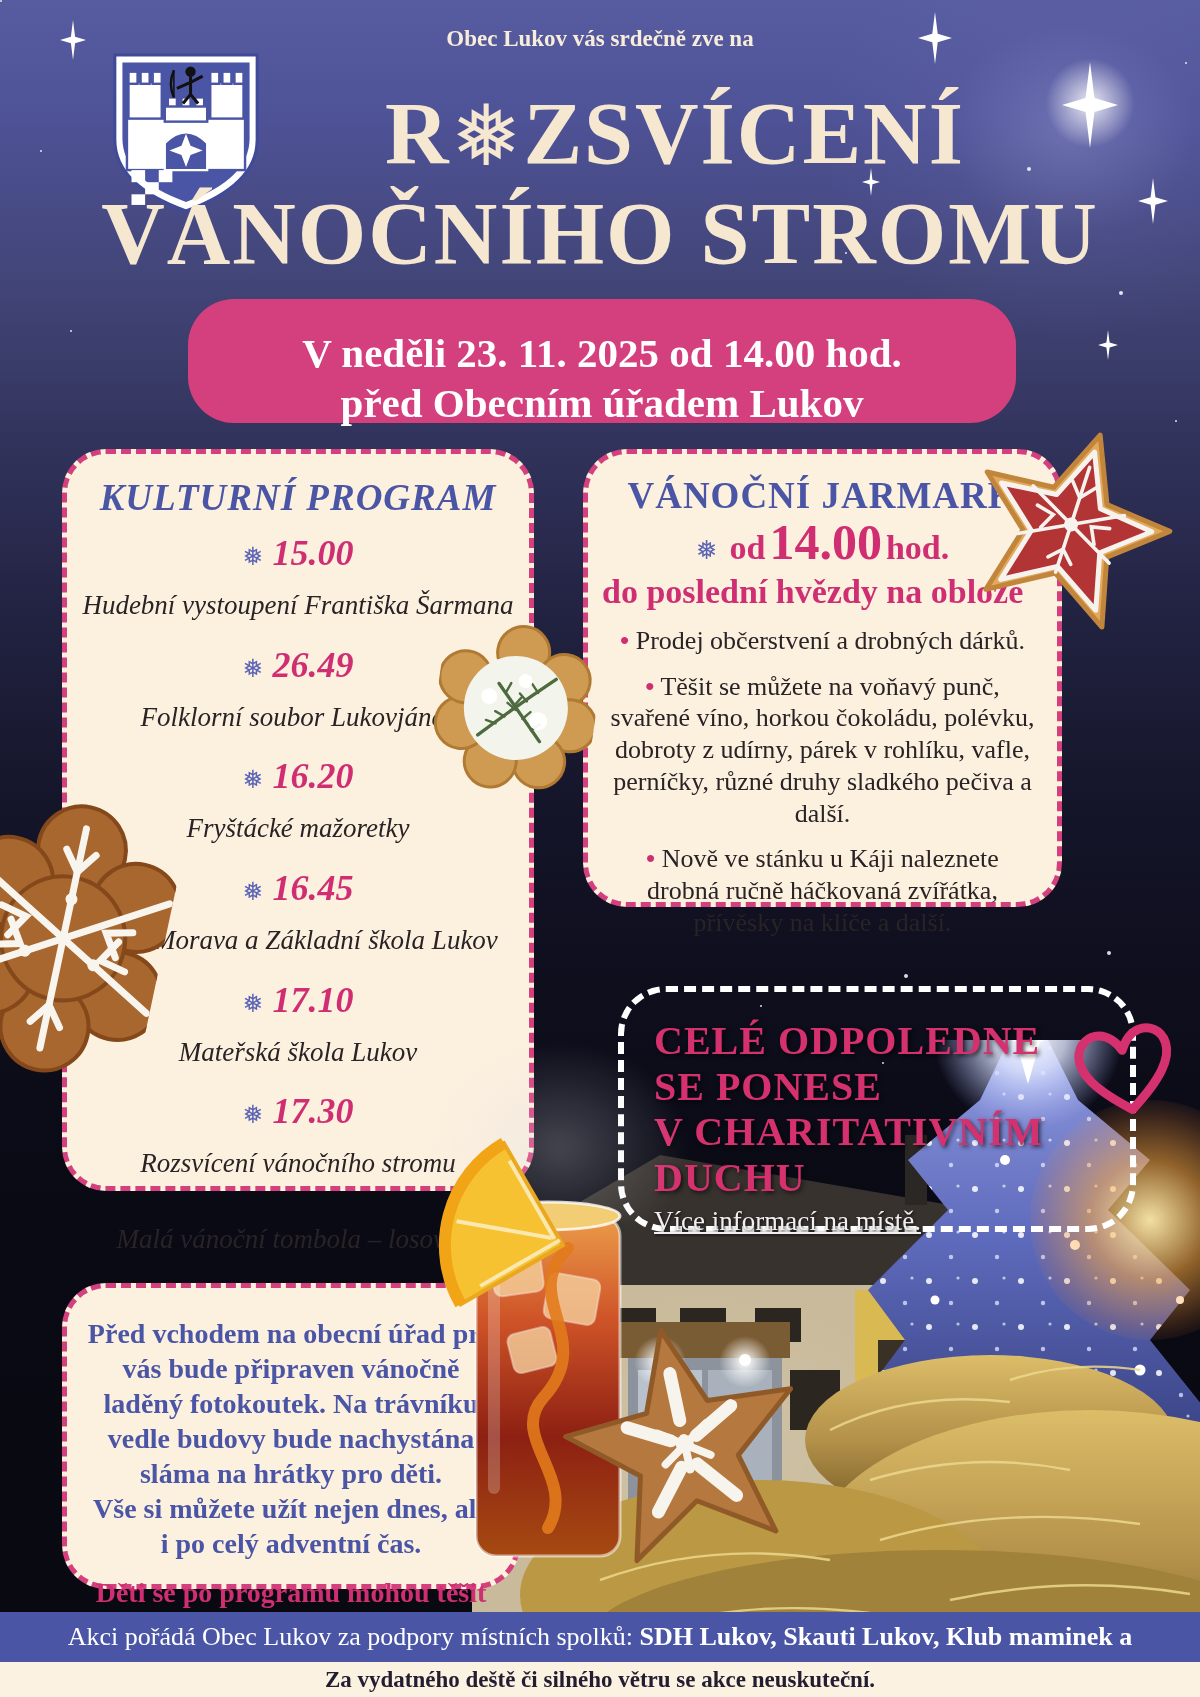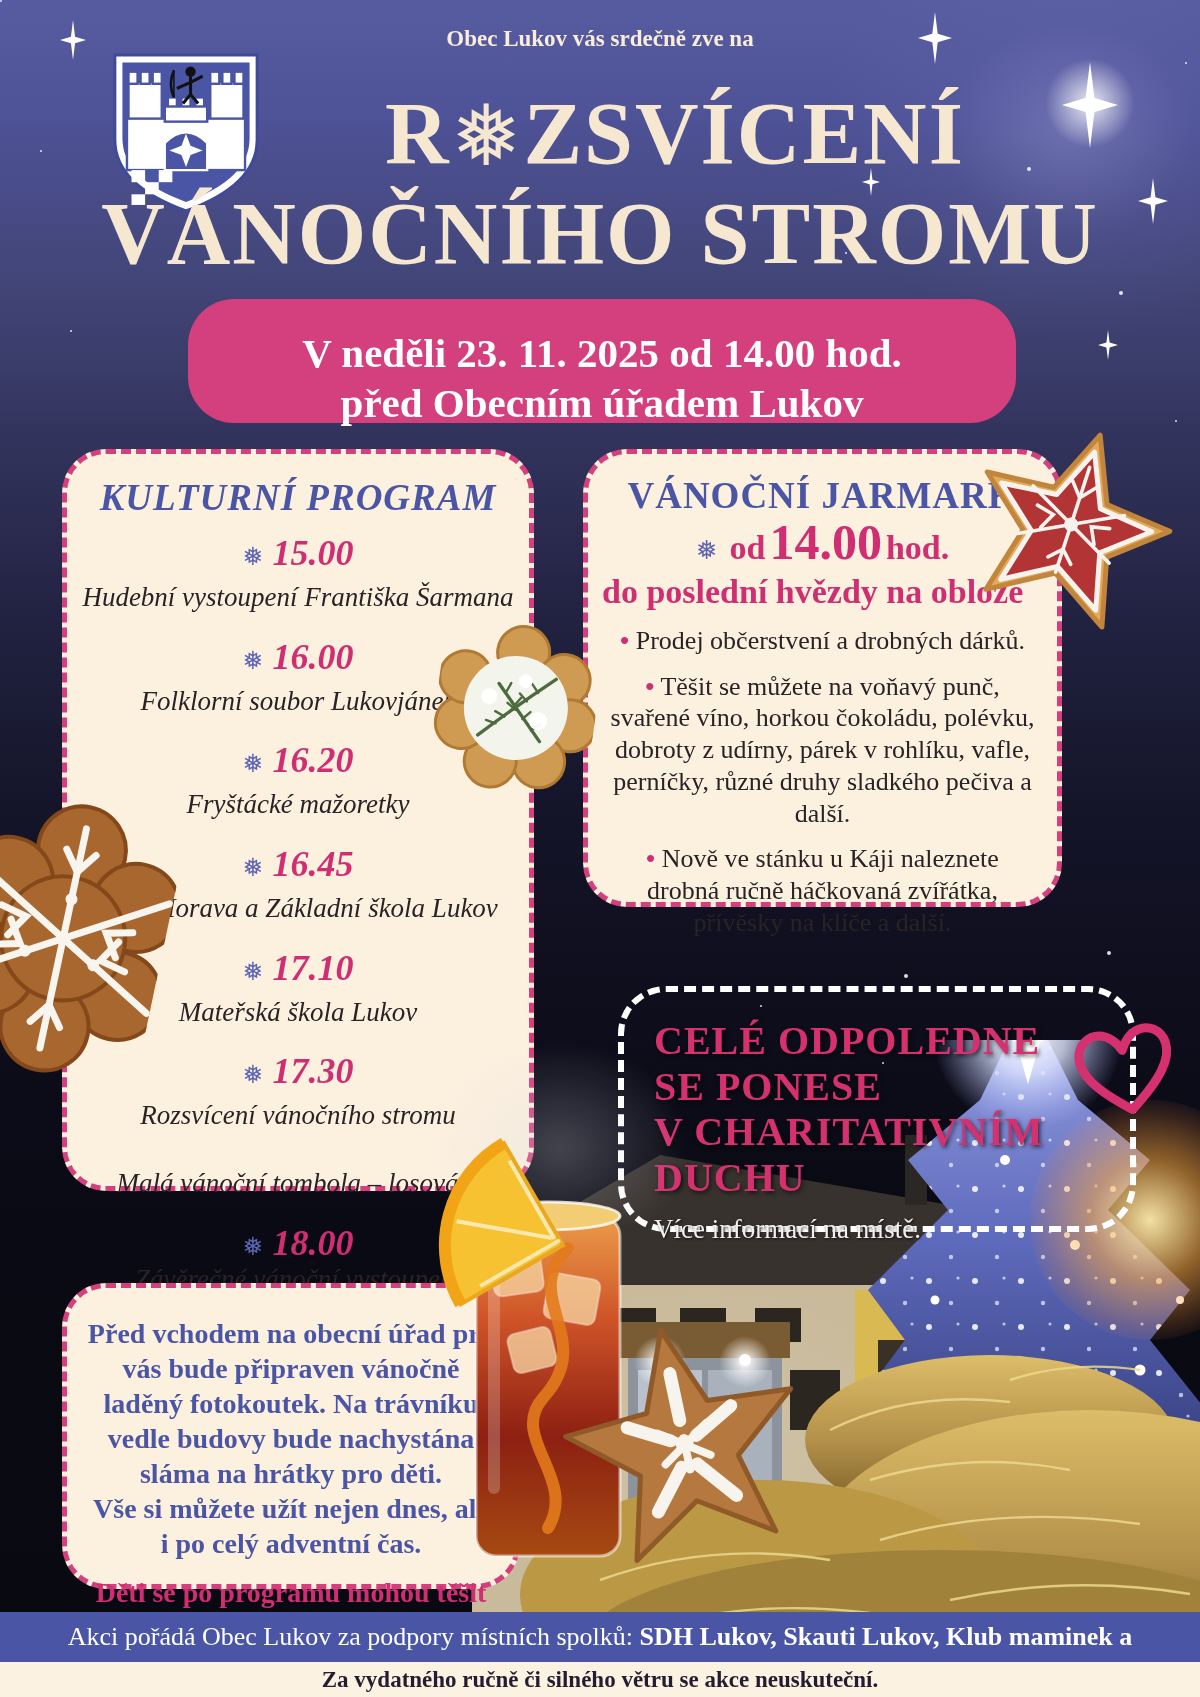--- a/index.html
+++ b/index.html
@@ -32,34 +32,34 @@
   .banner .b1{font-size:41px;margin-top:30px;}
   .banner .b2{font-size:41px;margin-top:2px;}
   
   .panel{position:absolute;background:#fcf0df;border:5px dashed #d4407e;border-radius:44px;z-index:2;box-sizing:border-box;}
   .panel-program{left:62px;top:449px;width:472px;height:742px;padding:22px 10px 28px;font-style:italic;}
   .panel-jarmark{left:583px;top:449px;width:479px;height:458px;padding:20px 14px 10px;}
   .panel h2{margin:0;text-align:center;color:#4a55a5;font-size:37px;font-weight:700;letter-spacing:1px;}
   .prog-list{display:flex;flex-direction:column;gap:26px;margin-top:16px;}
   .prog-time{text-align:center;color:#cf2f72;font-size:36px;font-weight:700;line-height:1;}
   .prog-time .snow{color:#5c64b5;font-family:"DejaVu Sans",sans-serif;font-size:25px;margin-right:9px;}
-  .prog-desc{text-align:center;color:#2a2326;font-size:27px;line-height:1.1;margin-top:12px;}
+  .prog-desc{text-align:center;color:#2a2326;font-size:27px;line-height:1.1;margin-top:20px;}
   .jm-time{ text-align:center;color:#cf2f72;font-weight:700;line-height:1;}
   .jm-time .snow{color:#5c64b5;font-family:"DejaVu Sans",sans-serif;font-size:26px;margin-right:8px;}
   .jm-time .small{font-size:34px;}
   .jm-time .big{font-size:50px;}
   .jm-sub{text-align:left;color:#cf2f72;font-size:34px;font-weight:700;margin-top:6px;}
   .bullet{margin:14px 8px 0;text-align:center;color:#2a2326;font-size:26px;line-height:1.22;}
   .bullet .dot{color:#cf2f72;font-weight:700;}
   
   .charity{position:absolute;left:618px;top:986px;width:518px;height:246px;z-index:2;box-sizing:border-box;
     border:6px dashed #ffffff;border-radius:48px;padding:26px 0 0 30px;}
   .charity .cl{color:#d5316f;font-size:40px;font-weight:700;line-height:1.14;letter-spacing:1px;
     text-shadow:2px 2px 4px rgba(0,0,0,.65);}
-  .charity .note{color:#f2eef1;font-size:27px;margin-top:14px;text-shadow:1px 1px 3px rgba(0,0,0,.8);}
+  .charity .note{color:#f2eef1;font-size:27px;margin-top:6px;text-shadow:1px 1px 3px rgba(0,0,0,.8);text-decoration:underline;}
   .heart{position:absolute;left:1072px;top:1022px;z-index:3;transform:rotate(-10deg);}
   
   .infobox{position:absolute;left:62px;top:1283px;width:458px;height:306px;z-index:2;box-sizing:border-box;
     background:#fcf0df;border:5px dashed #d4407e;border-radius:44px;padding:28px 20px 0;}
   .infobox .p1,.infobox .p2{text-align:center;color:#4b55a6;font-size:28px;font-weight:700;line-height:1.25;margin:0;}
   .infobox .p2{margin-top:0px;}
   .infobox .p3{text-align:center;color:#cf2f72;font-size:28px;font-weight:700;line-height:1.25;margin:14px 0 0;}
   
   .photo-back{position:absolute;left:0;top:1040px;width:1200px;height:572px;overflow:hidden;z-index:1;}
   .photo-front{position:absolute;left:0;top:1040px;width:1200px;height:572px;overflow:hidden;z-index:3;pointer-events:none;}
@@ -137,21 +137,21 @@
   </div>
 
   <div class="panel panel-program">
     <h2>KULTURNÍ PROGRAM</h2>
     <div class="prog-list">
       <div>
           <div class="prog-time"><span class="snow">❅</span><span>15.00</span></div>
           <div class="prog-desc">Hudební vystoupení Františka Šarmana</div>
         </div>
       <div>
-          <div class="prog-time"><span class="snow">❅</span><span>16.00</span></div>
+          <div class="prog-time"><span class="snow">❅</span><span>26.49</span></div>
           <div class="prog-desc">Folklorní soubor Lukovjánek</div>
         </div>
       <div>
           <div class="prog-time"><span class="snow">❅</span><span>16.20</span></div>
           <div class="prog-desc">Fryštácké mažoretky</div>
         </div>
       <div>
           <div class="prog-time"><span class="snow">❅</span><span>16.45</span></div>
           <div class="prog-desc">ZÚŠ Morava a Základní škola Lukov</div>
         </div>
@@ -413,14 +413,14 @@
         <path d="M148 75 L52 125"></path>
       <path d="M88 58 L100 72 L112 58"></path>
         <path d="M62 92 L80 96 L72 112"></path>
         <path d="M138 92 L120 96 L128 112"></path>
       <path d="M88 138 L100 126 L112 138"></path>
     </g>
     <circle cx="100" cy="100" r="7" fill="#f6f3ee"></circle>
   </svg>
 
   <div class="bar-blue"><span>Akci pořádá Obec Lukov za podpory místních spolků: </span><b>SDH Lukov, Skauti Lukov, Klub maminek a Lukovjanky.</b></div>
-  <div class="bar-cream">Za vydatného ručně či silného větru se akce neuskuteční.</div>
+  <div class="bar-cream">Za vydatného deště či silného větru se akce neuskuteční.</div>
 </div>
 
 </body></html>

